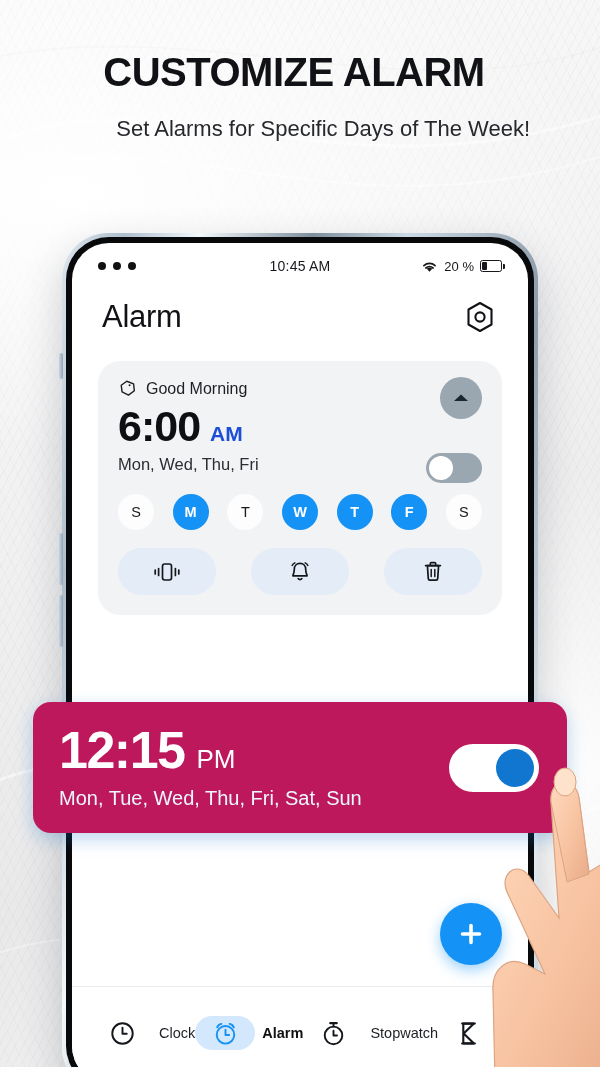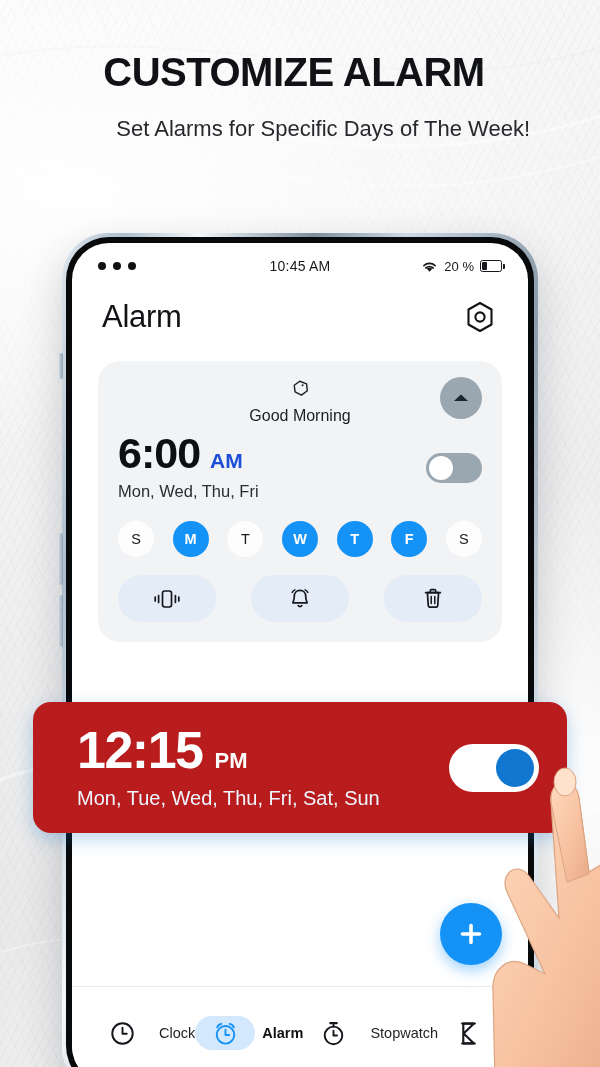--- a/index.html
+++ b/index.html
@@ -112,21 +112,21 @@
   #settings-btn{ width:36px; height:36px; cursor:pointer; }
 
   
   #alarm-card{
     margin:26px 26px 0 26px;
     background:#f2f3f5;
     border-radius:22px;
     padding:18px 20px 20px 20px;
     position:relative;
   }
-  #card-label-row{ display:flex; align-items:center; gap:9px;flex-direction:column; }
+  #card-label-row{ display:flex; align-items:center; gap:9px; }
   #card-label{ font-size:16px; color:#1d1f23; }
   #collapse-btn{
     position:absolute; right:20px; top:16px;
     width:42px; height:42px; border-radius:50%;
     background:#9aa6b0;
     display:flex; align-items:center; justify-content:center;
     cursor:pointer;
   }
   #time-row{ display:flex; align-items:baseline; gap:10px; margin-top:4px; }
   #alarm-time{ font-size:43px; font-weight:bold; color:#0e0f12; letter-spacing:-1px; }
@@ -157,29 +157,29 @@
     width:98px; height:47px; border-radius:24px;
     background:#e3ecf7;
     display:flex; align-items:center; justify-content:center;
     cursor:pointer;
   }
   
   #blue-alarm{
     position:absolute;
     left:33px; top:702px;
     width:534px; height:131px;
-    background:#b91c1c;
+    background:#be185d;
     border-radius:18px;
-    padding:18px 44px;
+    padding:18px 26px;
     z-index:30;
     box-shadow:0 6px 18px rgba(20,120,210,.28);
   }
   #blue-time-row{ display:flex; align-items:baseline; gap:12px; }
   #blue-time{ font-size:52px; font-weight:bold; color:#fff; letter-spacing:-1.5px; }
-  #blue-meridiem{ font-size:22px; font-weight:bold; color:#fff; }
+  #blue-meridiem{ font-size:26px; font-weight:normal; color:#fff; }
   #blue-days{ font-size:20px; color:#eef7ff; margin-top:7px; }
   #blue-toggle{
     position:absolute; right:28px; top:42px;
     width:90px; height:48px; border-radius:26px;
     background:#ffffff; cursor:pointer;
   }
   #blue-toggle b{
     position:absolute; right:5px; top:5px;
     width:38px; height:38px; border-radius:50%;
     background:#1076cf; display:block;

